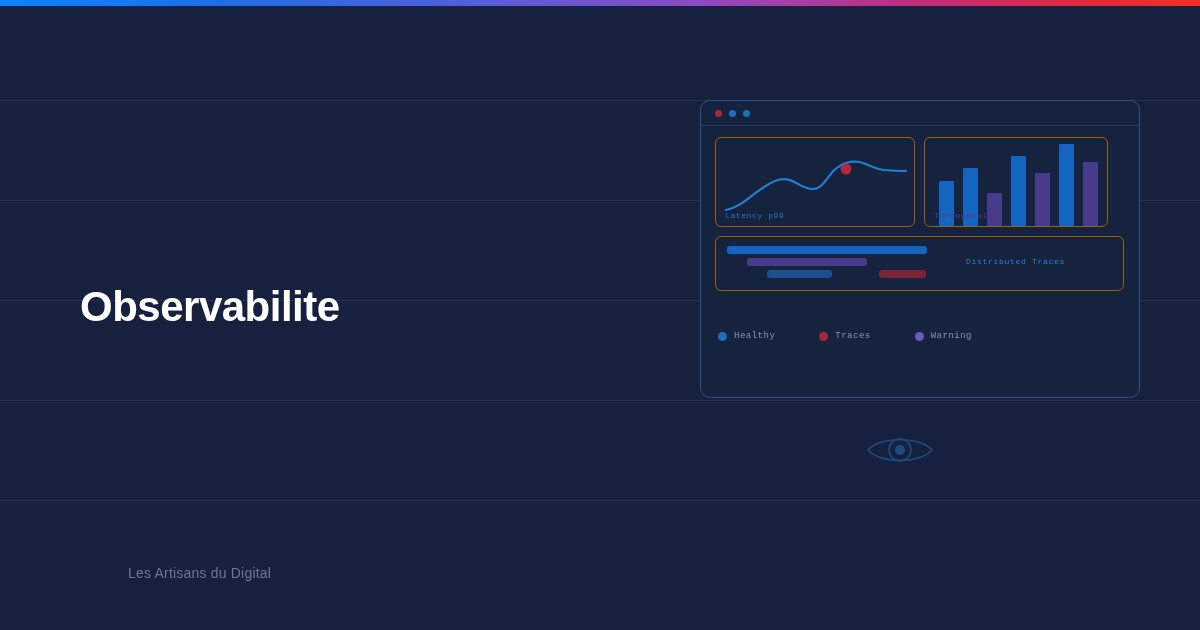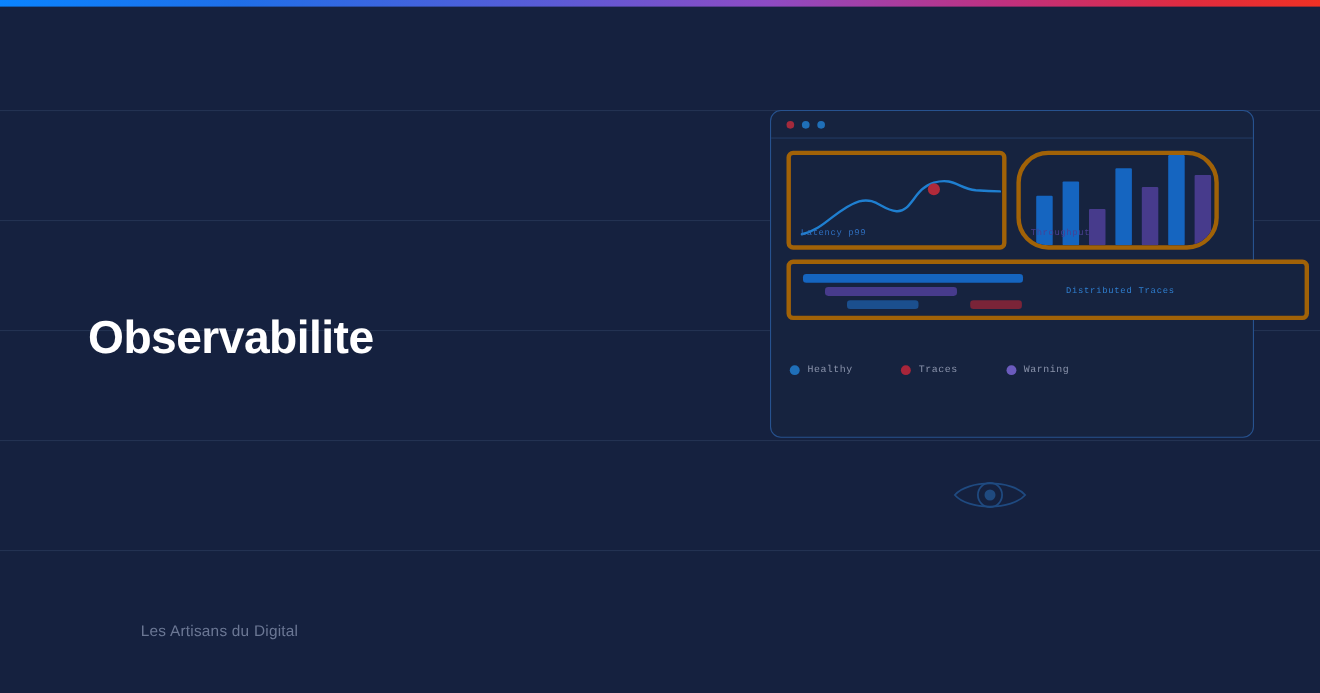--- a/index.html
+++ b/index.html
@@ -51,36 +51,36 @@
   .dash-titlebar{
     height:25px; border-bottom:1px solid #223a63;
     display:flex; align-items:center; gap:7px; padding-left:14px;
   }
   .dot{ width:7px; height:7px; border-radius:50%; display:block; }
 
   .dash-body{ padding:11px 14px 0 14px; }
   .row-top{ display:flex; gap:9px; }
 
   .card{
-    position:relative; border:4px solid #a16207; border-radius:6px;
+    position:relative; border:1px solid #a16207; border-radius:6px;
     background:#16233f; height:90px; overflow:hidden;
   }
   .card.latency{ width:200px; }
-  .card.throughput{ width:184px;border-radius:29px; }
+  .card.throughput{ width:184px; }
 
   .card-label{
     position:absolute; left:9px; bottom:6px;
     font-family:"Liberation Mono","DejaVu Sans Mono",monospace;
     font-size:8px; letter-spacing:0.6px;
   }
   .lbl-latency{ color:#2f6fc0; }
   .lbl-throughput{ color:#4b3f92; }
 
   .card.traces{
-    margin-top:9px; width:475px; height:55px;
+    margin-top:9px; width:409px; height:55px;
   }
   .lbl-traces{
     position:absolute; left:250px; top:20px;
     font-family:"Liberation Mono","DejaVu Sans Mono",monospace;
     font-size:8px; letter-spacing:0.7px; color:#2f7fd0;
   }
   .trace-bar{ position:absolute; height:8px; border-radius:3px; }
 
   
   .bars{ position:absolute; left:10px; bottom:0; width:180px; height:90px; }

